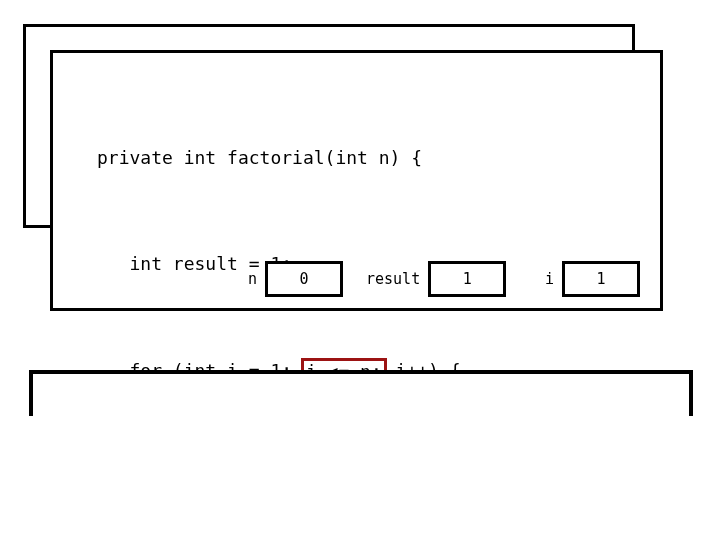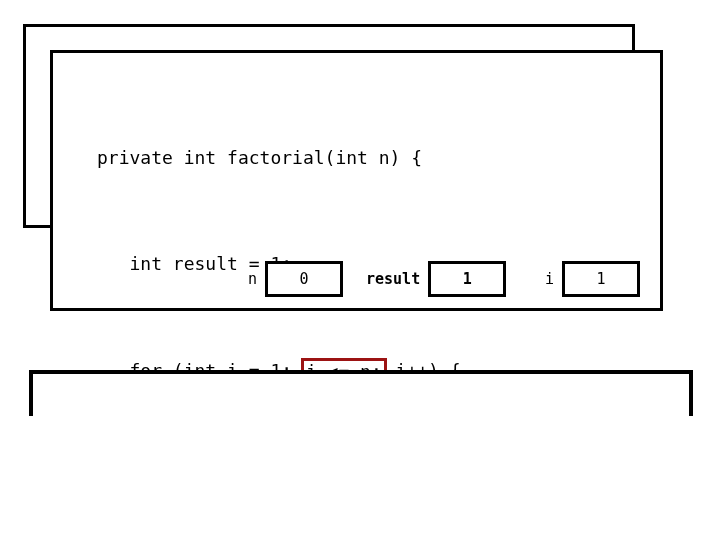--- a/index.html
+++ b/index.html
@@ -100,21 +100,21 @@
     justify-content: center;
     background: #ffffff;
   }
   .var-value {
     font-family: "DejaVu Sans Mono", monospace;
     font-size: 15px;
     color: #000000;
   }
 
   .g-n      { left: 195px; top: 0px; }
-  .g-result { left: 313px; top: 0px; font-weight: bold; }
+  .g-result { left: 313px; top: 0px; }
   .g-i      { left: 492px; top: 0px; }
 
   
   .panel-bottom {
     position: absolute;
     left: 29px;
     top: 370px;
     width: 664px;  
     height: 144px; 
     background: #ffffff;

